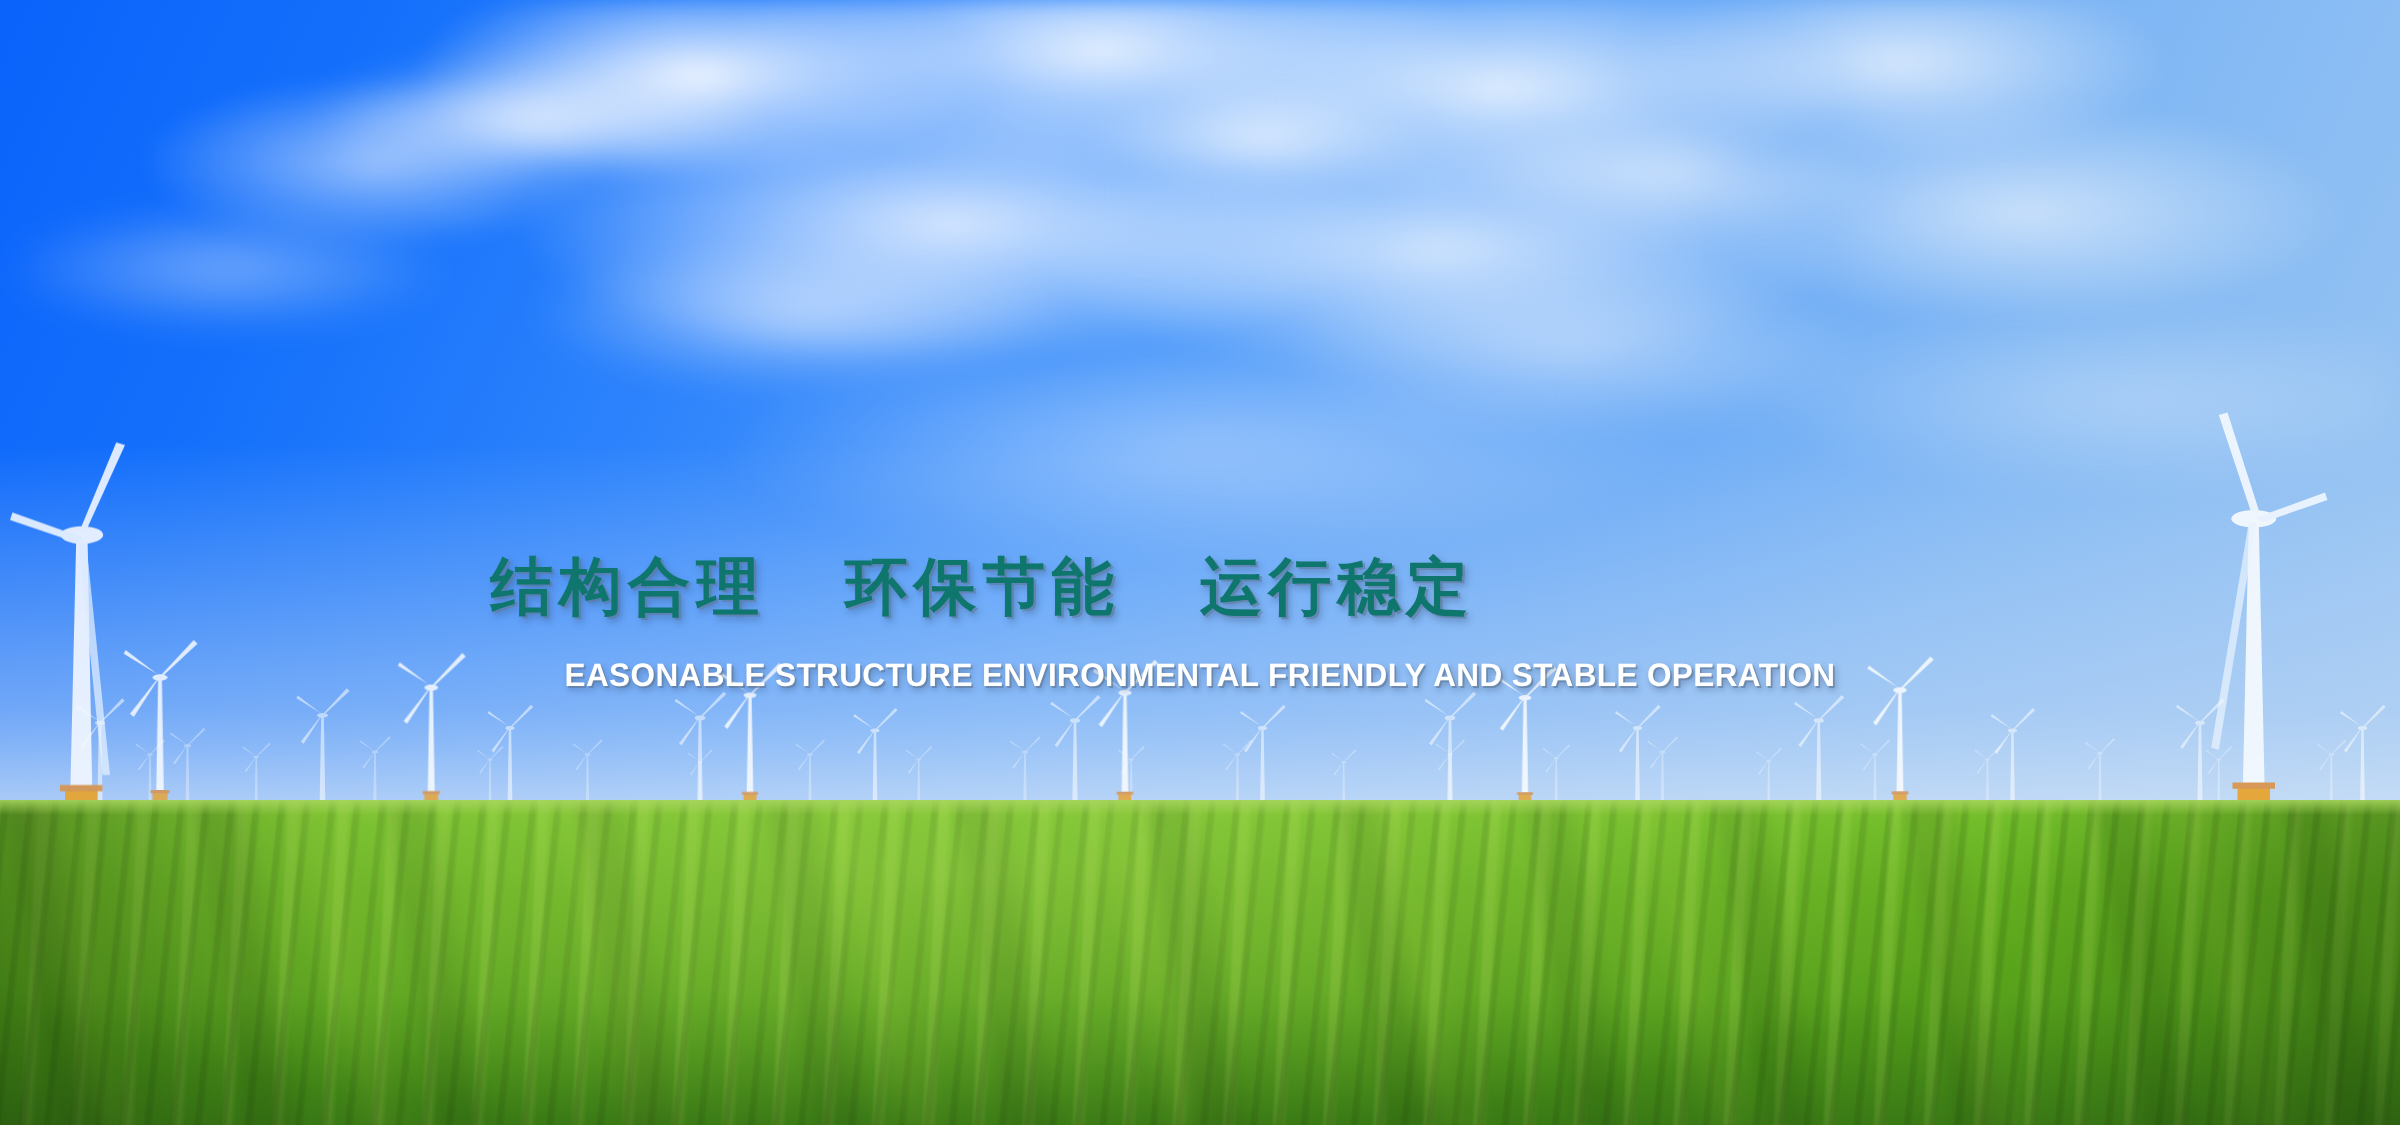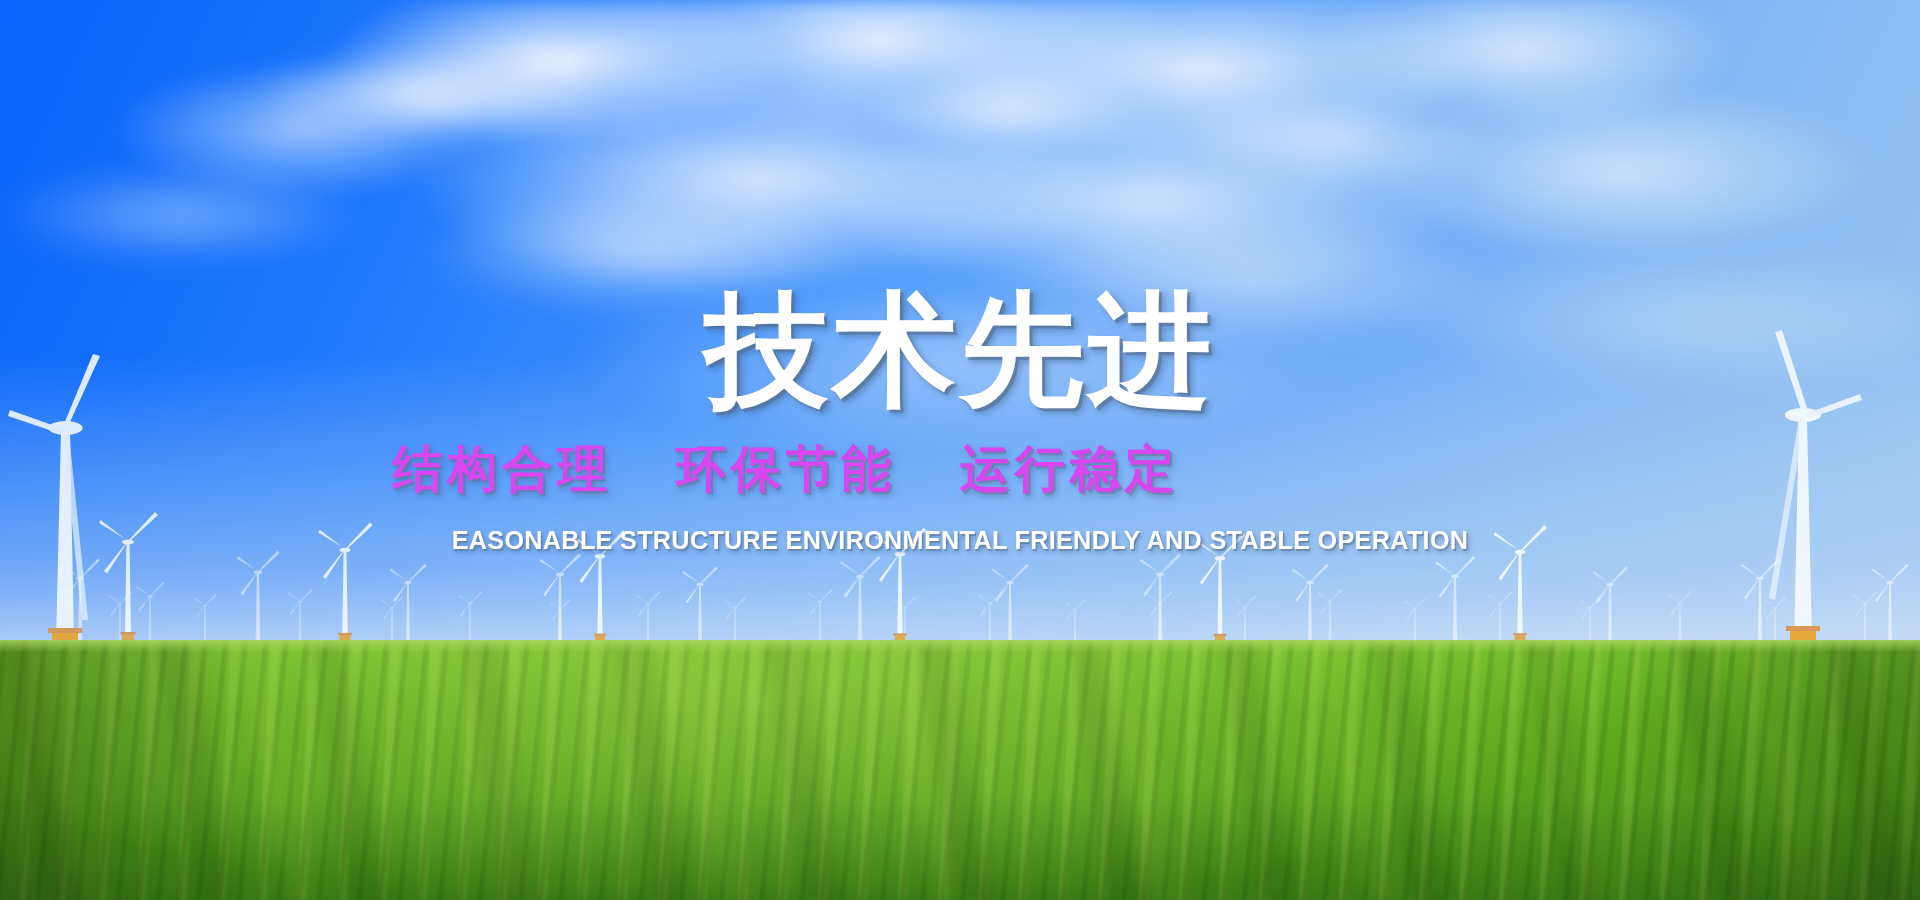--- a/index.html
+++ b/index.html
@@ -139,21 +139,21 @@
     font-size:124px;line-height:1.06;font-weight:700;
     color:#ffffff;
     letter-spacing:.03em;
     text-shadow:
       3px 3px 0 rgba(86,110,140,.55),
       5px 5px 7px rgba(50,74,110,.40);
   }
   .subhead{
     position:absolute;left:0;top:442px;width:1572px;
     font-size:50px;line-height:1.1;font-weight:700;
-    color:#d946ef;
+    color:#0f766e;
     letter-spacing:.10em;
     text-shadow:
       2px 2px 0 rgba(96,120,150,.55),
       3px 4px 6px rgba(50,74,110,.38);
   }
   .subhead .gap{display:inline-block;width:26px;}
   .tagline{
     position:absolute;left:0;top:526px;width:1920px;
     font-size:26px;line-height:1.15;font-weight:700;
     color:#ffffff;
@@ -372,21 +372,20 @@
   </div>
 
   <div class="grass">
     <div class="streaks"></div>
     <div class="bands"></div>
     <div class="vignette"></div>
     <div class="horizonlight"></div>
   </div>
 
   <div class="copy">
-    <div class="headline">技术先进</div>
 
     <div class="subhead">
       <span>结构合理</span>
       <span class="gap"></span>
       <span>环保节能</span>
       <span class="gap"></span>
       <span>运行稳定</span>
     </div>
 
     <div class="tagline">EASONABLE STRUCTURE ENVIRONMENTAL FRIENDLY AND STABLE OPERATION</div>

